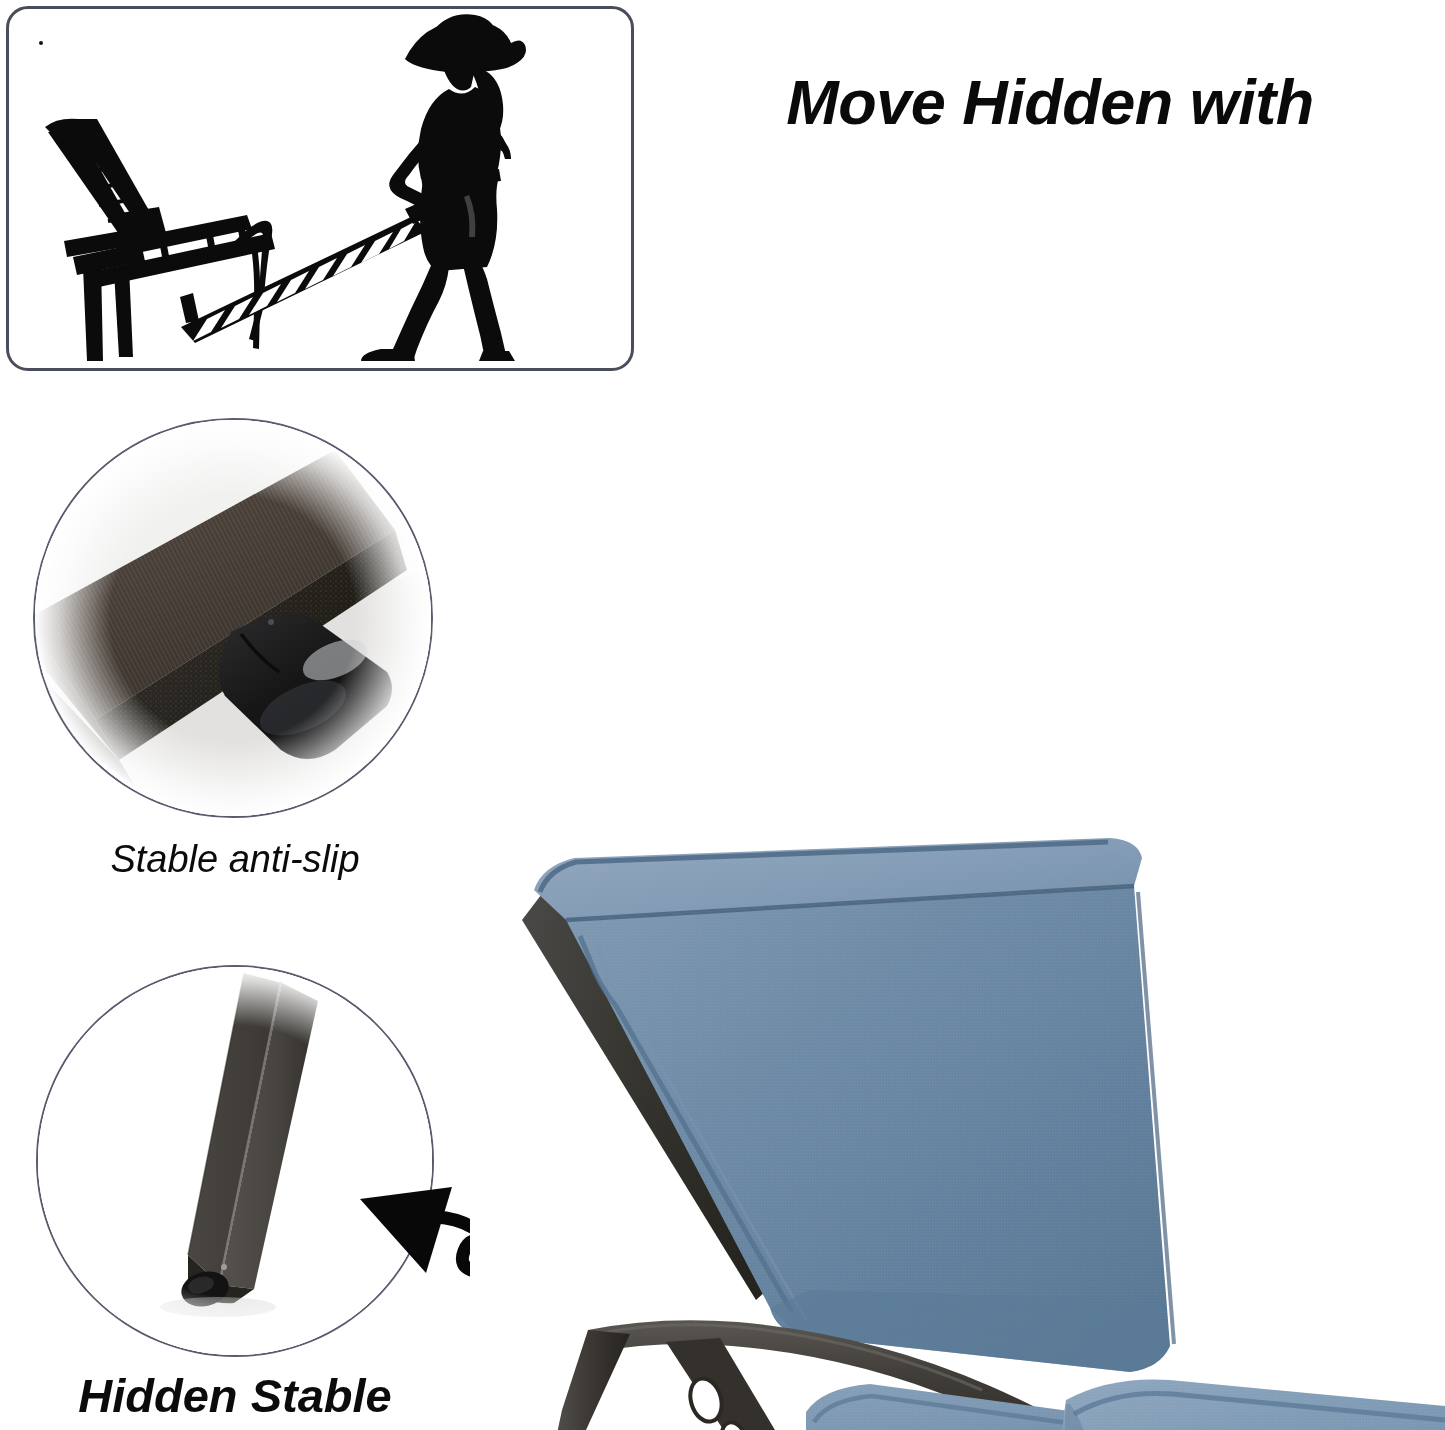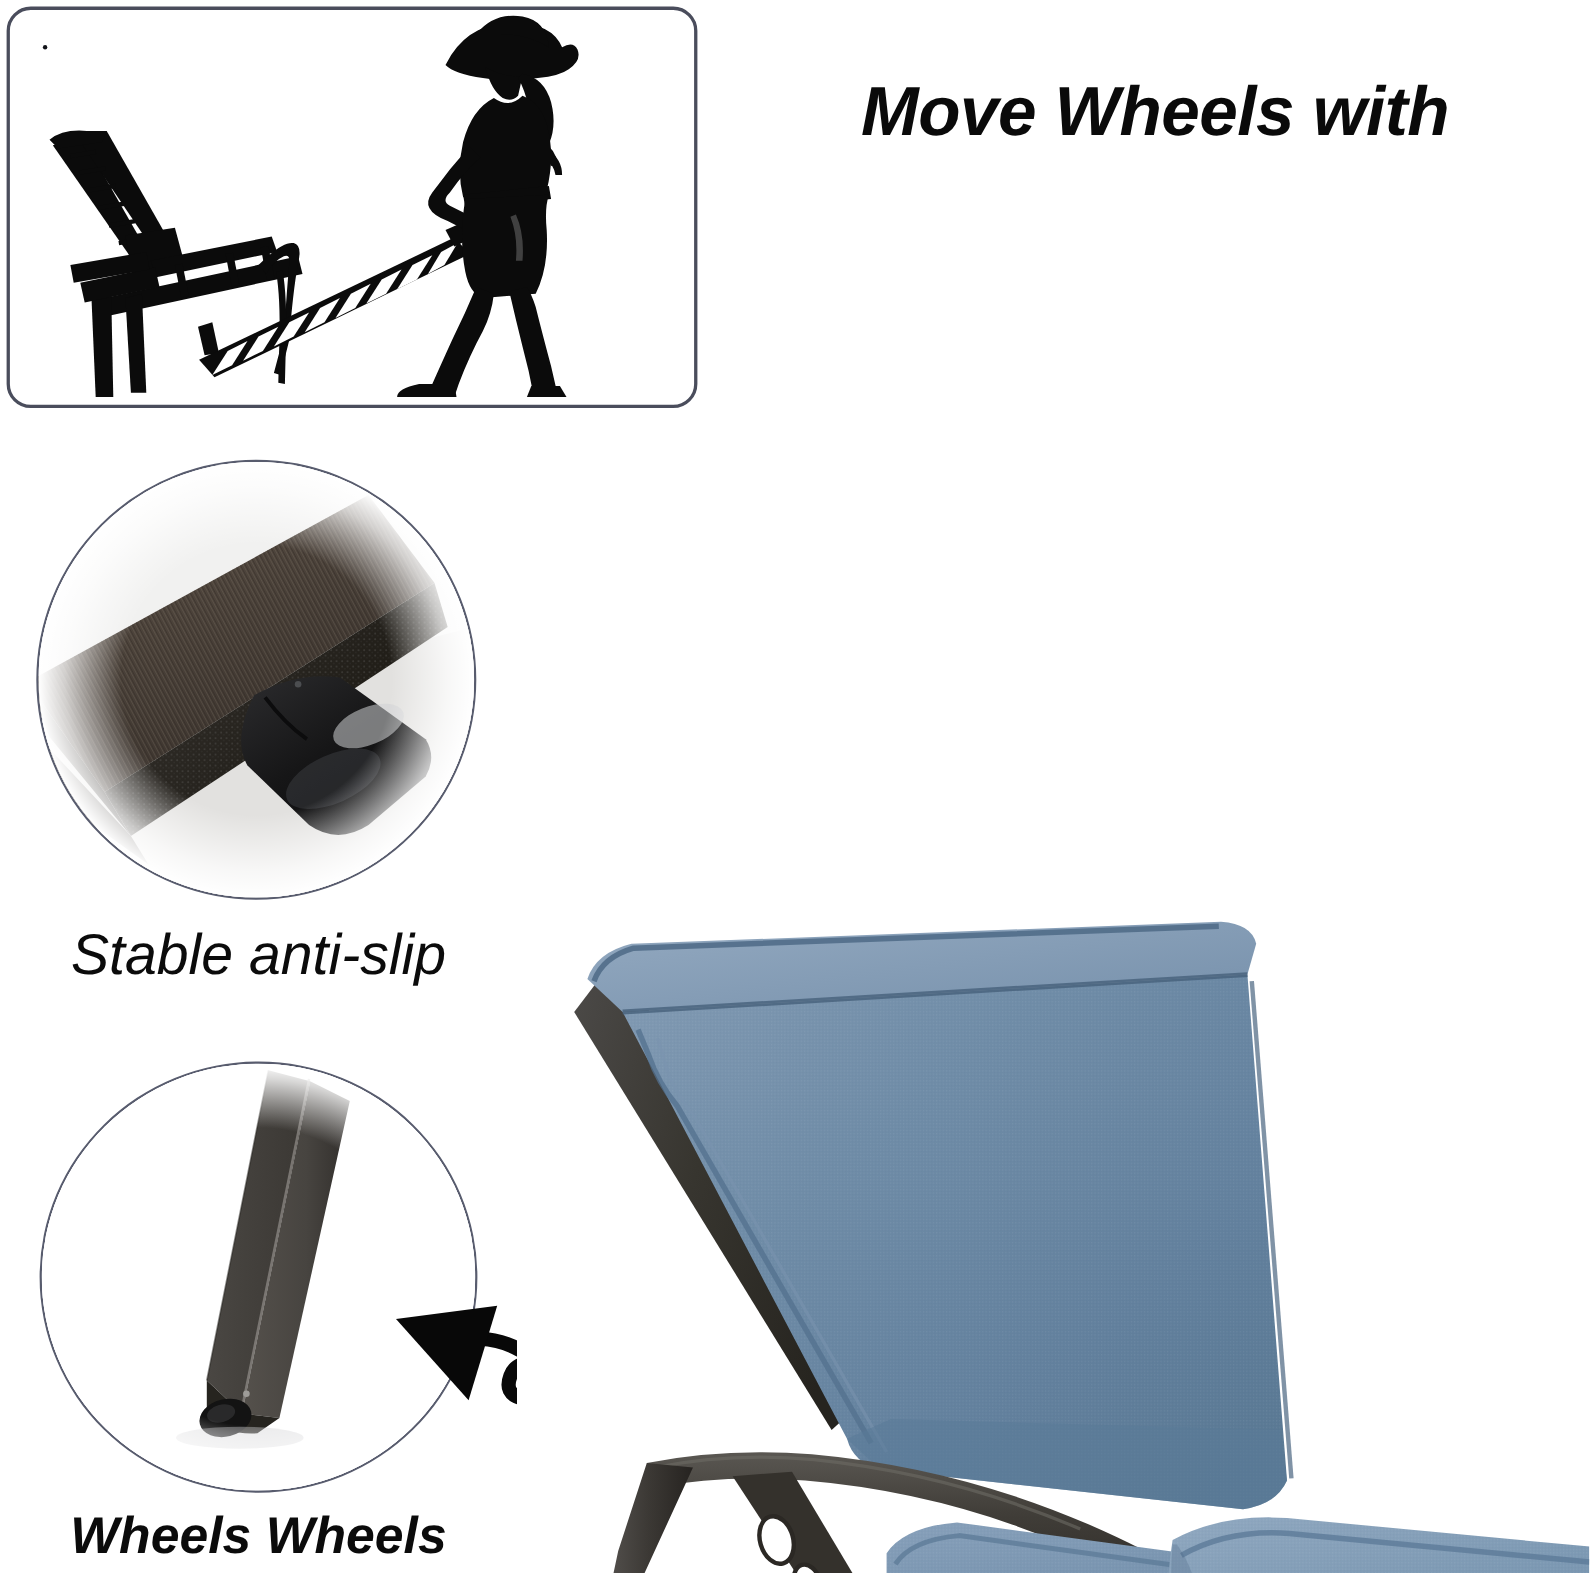--- a/index.html
+++ b/index.html
@@ -83,21 +83,21 @@
     position: absolute;
     text-align: center;
     font-family: "Liberation Sans", sans-serif;
     font-style: italic;
     color: #0b0b0b;
   }
   #footpad-caption {
     left: 20px;
     top: 836px;
     width: 430px;
-    font-size: 52px;
+    font-size: 38px;
     line-height: 1.26;
     font-weight: normal;
   }
   #wheels-caption {
     left: 20px;
     top: 1368px;
     width: 430px;
     font-size: 47px;
     font-weight: 600;
     line-height: 1.2;
@@ -209,21 +209,21 @@
 
       <path d="M454,256 Q460,282 466,306 Q472,328 476,350 L498,350 L492,324 Q484,294 478,270 Q474,258 470,252 Z"></path>
 
       <path d="M372,340 L404,340 L406,352 L352,352 Q352,344 372,340 Z"></path>
       <path d="M474,342 L500,342 L506,352 L470,352 Z"></path>
     </g>
   </svg>
 </div>
 
 <div id="headline">
-  <span class="hl-line hl-line-1">Move Wheels with</span>
+  <span class="hl-line hl-line-1">Move Hidden with</span>
 </div>
 
 <div id="footpad-circle" class="feature-circle">
   <svg class="circle-art" width="396" height="396" viewBox="0 0 396 396">
     <defs>
       <linearGradient id="woodTop" x1="0" y1="0" x2="0.7" y2="1">
         <stop offset="0" stop-color="#5d5248"></stop>
         <stop offset="0.5" stop-color="#4a4139"></stop>
         <stop offset="1" stop-color="#352e29"></stop>
       </linearGradient>
@@ -319,21 +319,21 @@
     <ellipse cx="163" cy="318" rx="13" ry="8" fill="#2f2f31" opacity="0.8" transform="rotate(-14 163 318)"></ellipse>
     <circle cx="186" cy="300" r="3" fill="#9e9c98"></circle>
 
     <ellipse cx="180" cy="340" rx="58" ry="10" fill="#cfcfd2" opacity="0.4"></ellipse>
 
     <rect x="0" y="0" width="394" height="388" fill="url(#vign2)"></rect>
   </svg>
 </div>
 
 <div id="wheels-caption" class="feature-caption">
-  <span class="cap-line">Wheels Wheels</span>
+  <span class="cap-line">Hidden Stable</span>
 </div>
 
 <svg id="hidden-wheels-arrow" viewBox="0 0 300 150">
 
   <path d="M236,108 Q206,106 188,86 Q176,72 160,66 Q140,60 134,76 Q128,92 144,96 Q158,99 160,82 Q162,64 142,52 Q126,43 106,42" fill="none" stroke="#080808" stroke-width="13" stroke-linecap="round"></path>
 
   <path d="M30,24 L122,12 L96,98 Z" fill="#080808"></path>
 </svg>
 
 <svg id="chaise-photo" viewBox="0 0 975 1030">

